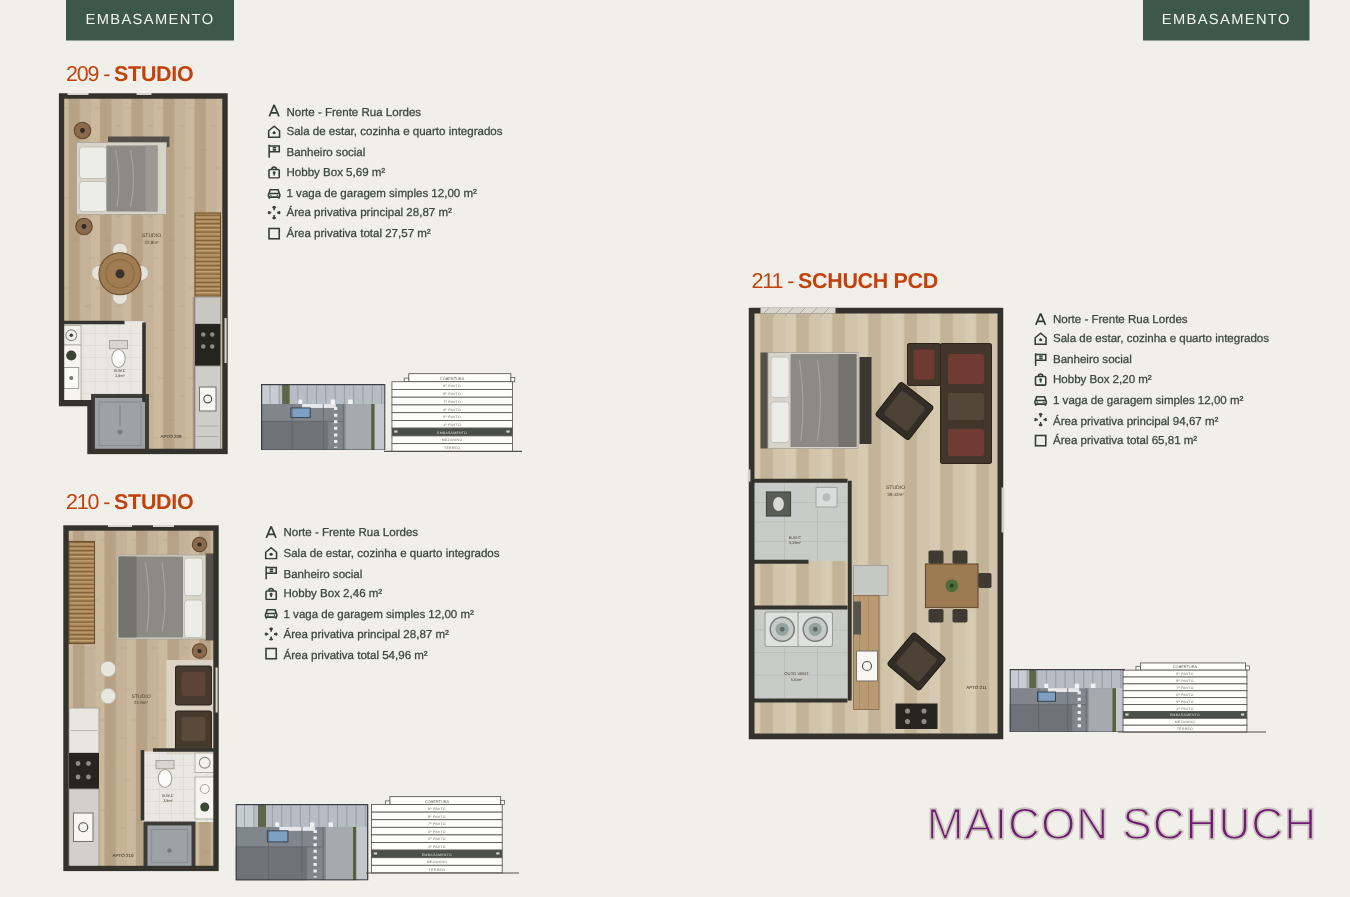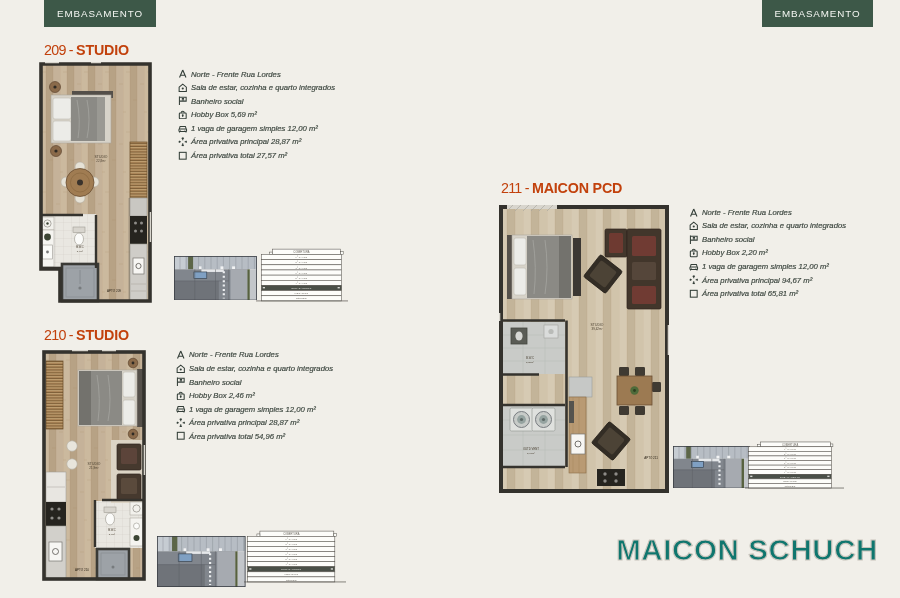--- a/index.html
+++ b/index.html
@@ -2,34 +2,34 @@
 <html><head>
 <meta charset="utf-8">
 <style>
   html,body{margin:0;padding:0;}
   body{width:900px;height:598px;background:#f1efe9;font-family:"Liberation Sans",sans-serif;position:relative;overflow:hidden;}
   .abs{position:absolute;}
   .badge{position:absolute;top:0;height:27px;background:#3d5848;color:#f4f6f2;font-size:9.8px;letter-spacing:0.9px;display:flex;align-items:center;justify-content:center;}
   .hdg{position:absolute;font-size:14.3px;line-height:1;color:#c2410c;letter-spacing:-0.75px;white-space:nowrap;}
   .hdg b{letter-spacing:-0.2px;}
   .ilist{position:absolute;}
-  .irow{position:relative;height:13.55px;display:flex;align-items:center;font-style:italic;}
+  .irow{position:relative;height:13.55px;display:flex;align-items:center;}
   .irow svg{width:9.5px;height:9.5px;flex:0 0 9.5px;margin-right:3.5px;}
   .irow span{font-size:7.7px;color:#3c463f;white-space:nowrap;-webkit-text-stroke:0.18px #3c463f;}
-  .wm1{position:absolute;right:22px;top:535px;font-size:29.5px;line-height:1;font-weight:bold;letter-spacing:0.6px;color:#0f766e;-webkit-text-stroke:1.1px #c9c5bc;white-space:nowrap;text-align:center;}
+  .wm1{position:absolute;right:22px;top:535px;font-size:29.5px;line-height:1;font-weight:normal;letter-spacing:0.6px;color:#701a75;-webkit-text-stroke:1.1px #c9c5bc;white-space:nowrap;text-align:center;}
   .wm2{position:absolute;right:22px;top:563px;font-size:18.2px;line-height:1;letter-spacing:0.2px;color:#fbf8f2;-webkit-text-stroke:0.8px #bfb49c;white-space:nowrap;margin-top:40px;}
 </style>
 </head>
 <body>
   <div class="badge" style="left:44px;width:112px;">EMBASAMENTO</div>
   <div class="badge" style="left:762px;width:111px;">EMBASAMENTO</div>
 
   <div class="hdg" style="left:44px;top:43.2px;">209 - <b>STUDIO</b></div>
   <div class="hdg" style="left:44px;top:328.2px;text-align:center;">210 - <b>STUDIO</b></div>
-  <div class="hdg" style="left:501px;top:181.2px;">211 - <b>MAICON PCD</b></div>
+  <div class="hdg" style="left:501px;top:181.2px;">211 - <b>SCHUCH PCD</b></div>
 
   <div class="ilist" style="left:178px;top:67.3px;" id="list209">
     <div class="irow">
       <svg viewBox="0 0 10 10" fill="none" stroke="#333e38" stroke-width="1.15">
         <path d="M5 1 L1.6 9 M5 1 L8.4 9 M2.6 6.6 L7.4 6.6"></path>
       </svg>
       <span>Norte - Frente Rua Lordes</span>
     </div>
     <div class="irow">
       <svg viewBox="0 0 10 10" fill="none" stroke="#333e38" stroke-width="1.1">

